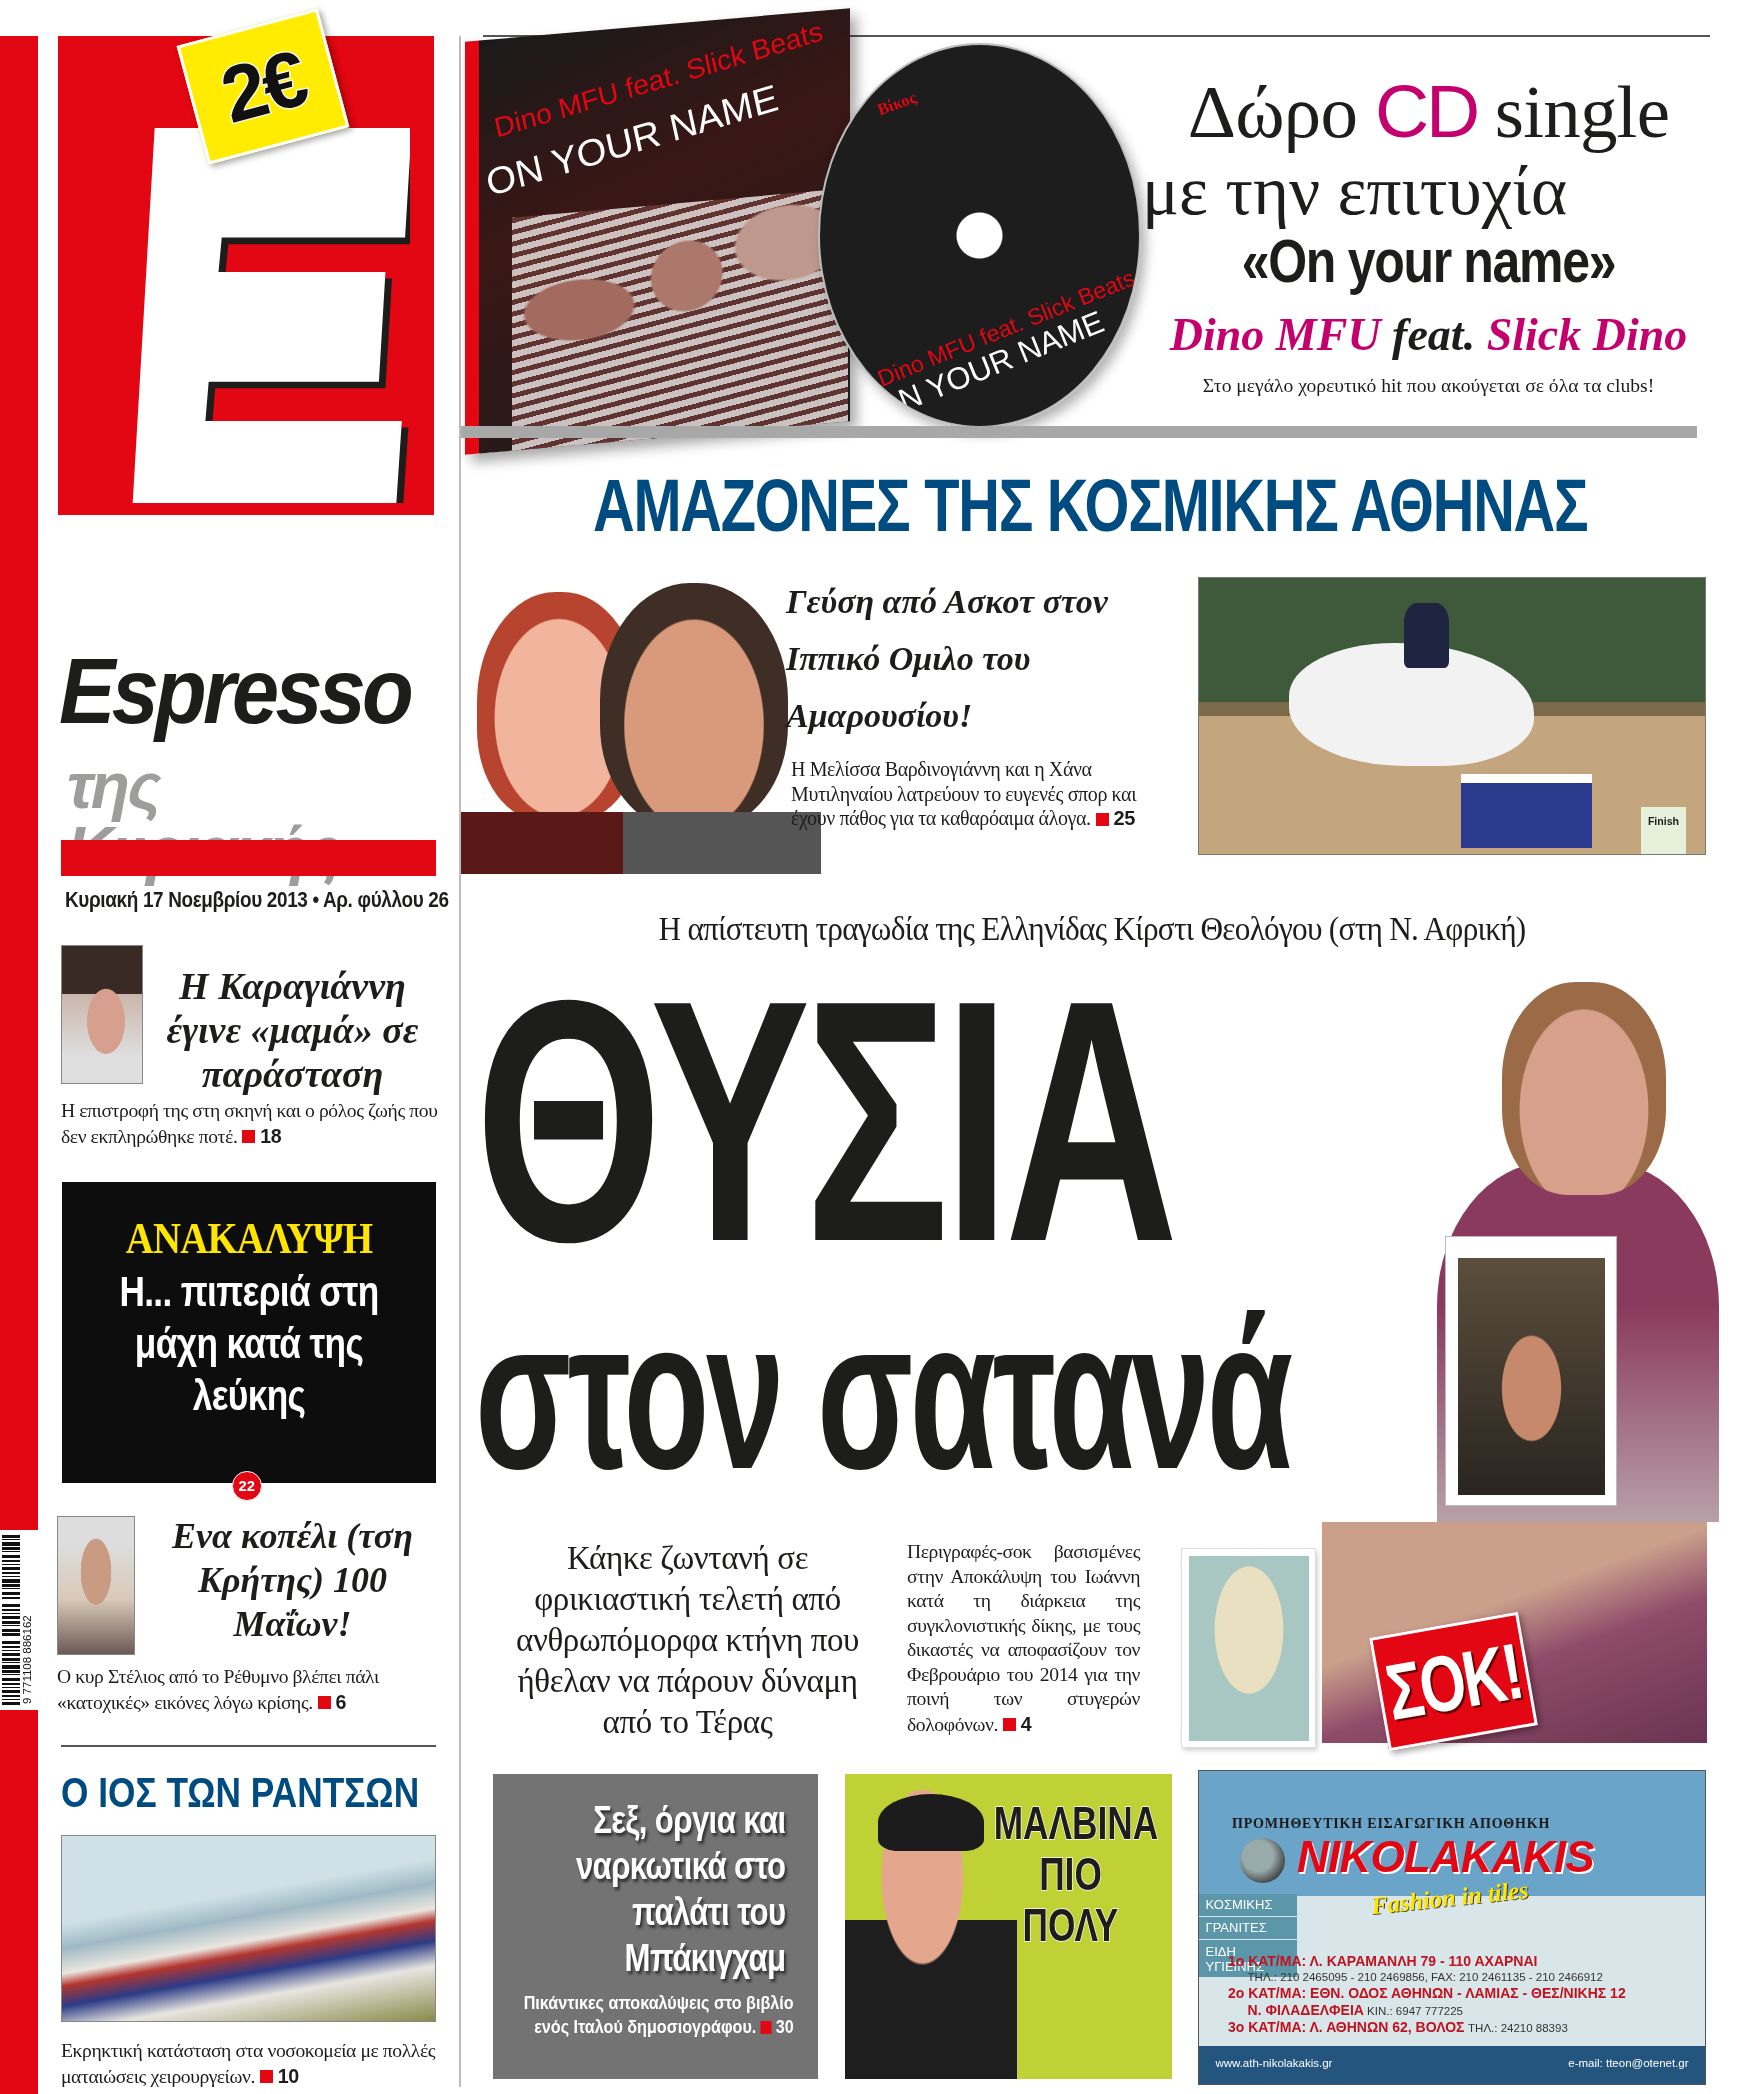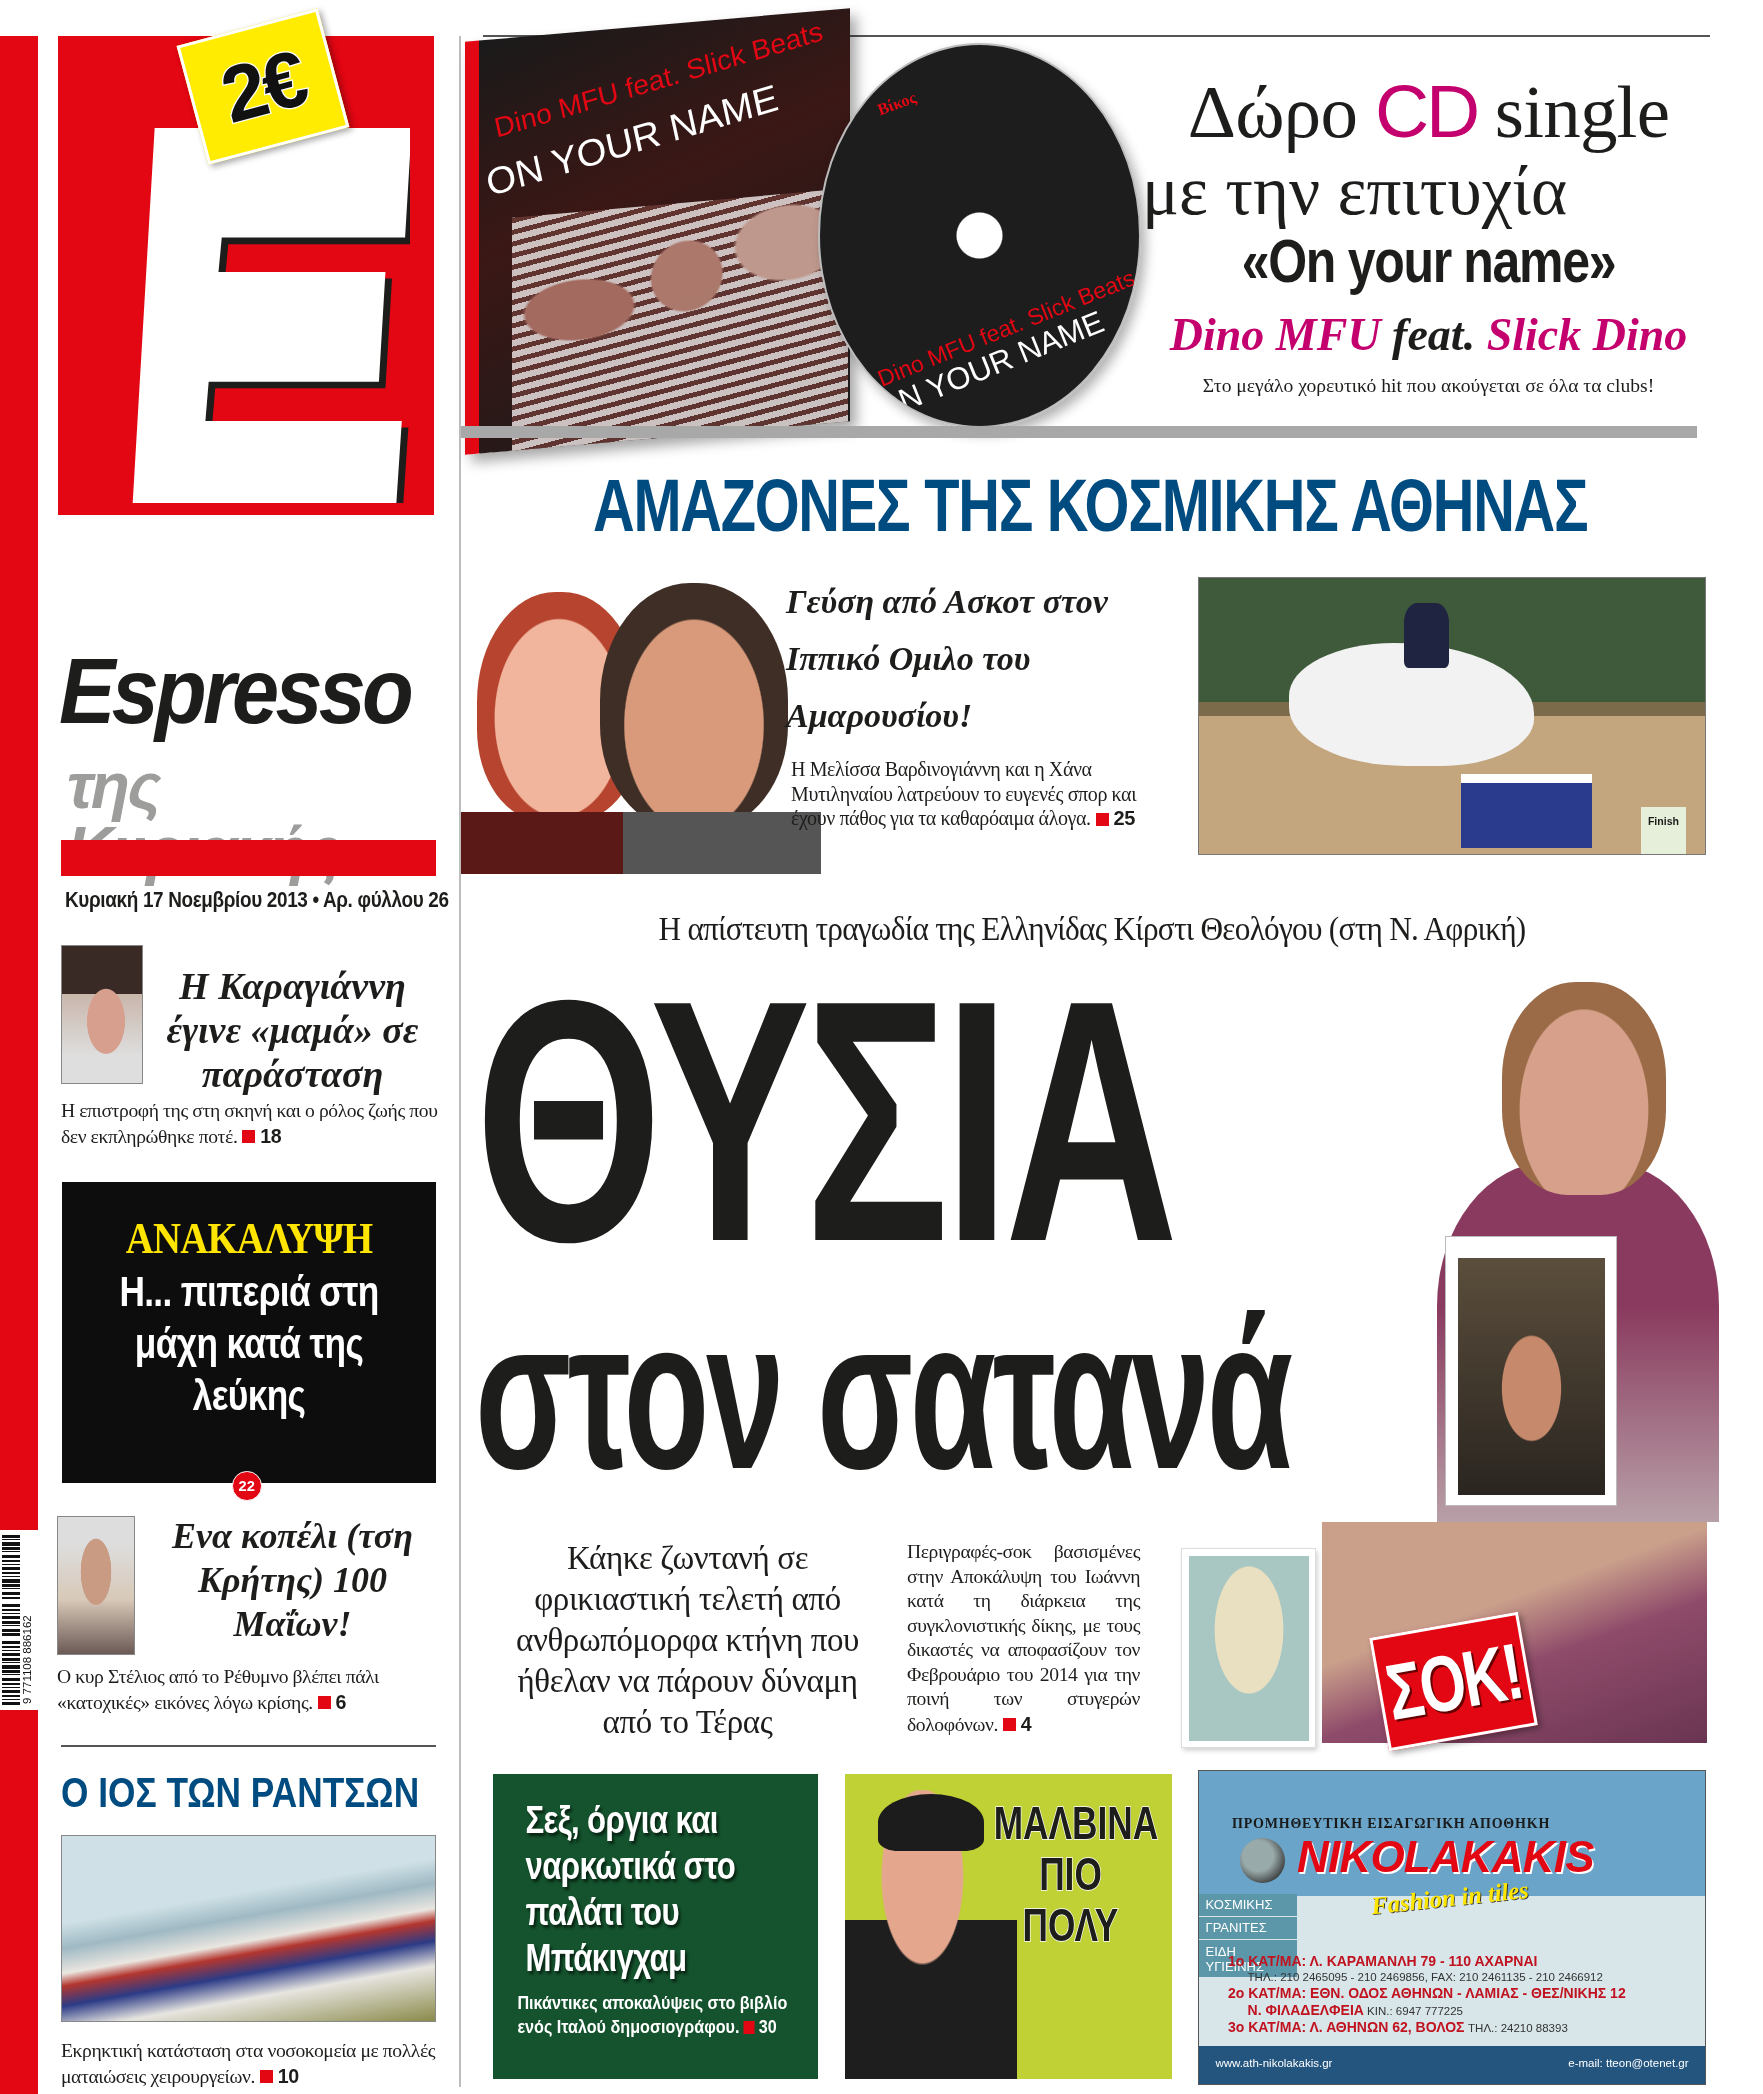--- a/index.html
+++ b/index.html
@@ -121,21 +121,21 @@
   #body-left { left: 491px; top: 1538px; width: 393px; text-align: center; font-family: "Liberation Serif", serif; font-size: 33px; line-height: 41px; letter-spacing: -0.4px; }
   #body-right { left: 907px; top: 1540px; width: 233px; font-family: "Liberation Serif", serif; font-size: 19.6px; line-height: 24.5px; text-align: justify; letter-spacing: -0.4px; }
   #baby-photo { left: 1181px; top: 1548px; width: 135px; height: 200px; background: #fff; border: 0.8px solid #ddd; box-shadow: 1.6px 2.5px 4.9px rgba(0,0,0,.2); padding: 6.5px; }
   #baby-photo div { width: 100%; height: 100%; background: radial-gradient(ellipse at 50% 40%, #e8e0c0 0 40%, #a8c6c2 41% 100%); }
   #hands-photo { left: 1322px; top: 1522px; width: 385px; height: 221px; background: linear-gradient(160deg, #caa08b 0 40%, #8f4b6a 60%, #6a3552 100%); }
   #sok-badge { left: 1378px; top: 1624px; width: 151px; height: 115px; background: #e30613; border: 3.3px solid #fff; box-shadow: 2.5px 3.3px 6.5px rgba(0,0,0,.35);
      transform: rotate(-10deg); display: flex; align-items: center; justify-content: center; }
   #sok-badge span { font-family: "Liberation Sans", sans-serif; font-weight: bold; font-size: 79px; color: #fff; letter-spacing: -3.3px; transform: scaleX(.75); text-shadow: 2.5px 2.5px 0 #600; }
 
   
-  #sex-box { left: 493px; top: 1774px; width: 325px; height: 305px; background: #14532d; text-align: left; padding-top: 23px; }
+  #sex-box { left: 493px; top: 1774px; width: 325px; height: 305px; background: #737373; text-align: right; padding-top: 23px; }
   #sex-title { font-family: "Liberation Sans", sans-serif; font-weight: bold; font-size: 39px; line-height: 46px; color: #fff; letter-spacing: -0.8px;
      transform: scaleX(.8); text-shadow: 2.5px 2.5px 3.3px rgba(0,0,0,.6); }
   #sex-sub { margin-top: 9.8px; font-family: "Liberation Sans", sans-serif; font-weight: bold; font-size: 19px; line-height: 24.5px; color: #fff; transform: scaleX(.85); }
   #malvina-box { left: 845px; top: 1774px; width: 327px; height: 305px; background: #bfd134; overflow: hidden; }
   #malvina-photo { position: absolute; left: 0; top: 16.4px; width: 172px; height: 289px;
      background: radial-gradient(ellipse at 45% 30%, #e4a78e 0 30%, transparent 31%), linear-gradient(180deg, transparent 0 45%, #1e1e1e 45%); }
   #malvina-photo::before { content: ""; position: absolute; left: 33px; top: 4.1px; width: 106px; height: 57px; background: #1c1c1c; border-radius: 50% 50% 20% 20%; }
   #malvina-title { position: absolute; left: 123px; top: 23px; width: 205px; text-align: center; font-family: "Liberation Sans", sans-serif; font-weight: bold;
      font-size: 47px; line-height: 51px; color: #1d1d1b; -webkit-text-stroke: 1.6px #fff; paint-order: stroke fill; transform: scaleX(.75); }
   #malvina-text { position: absolute; left: 123px; top: 143px; width: 196px; text-align: right; font-family: "Liberation Sans", sans-serif; font-weight: bold;

